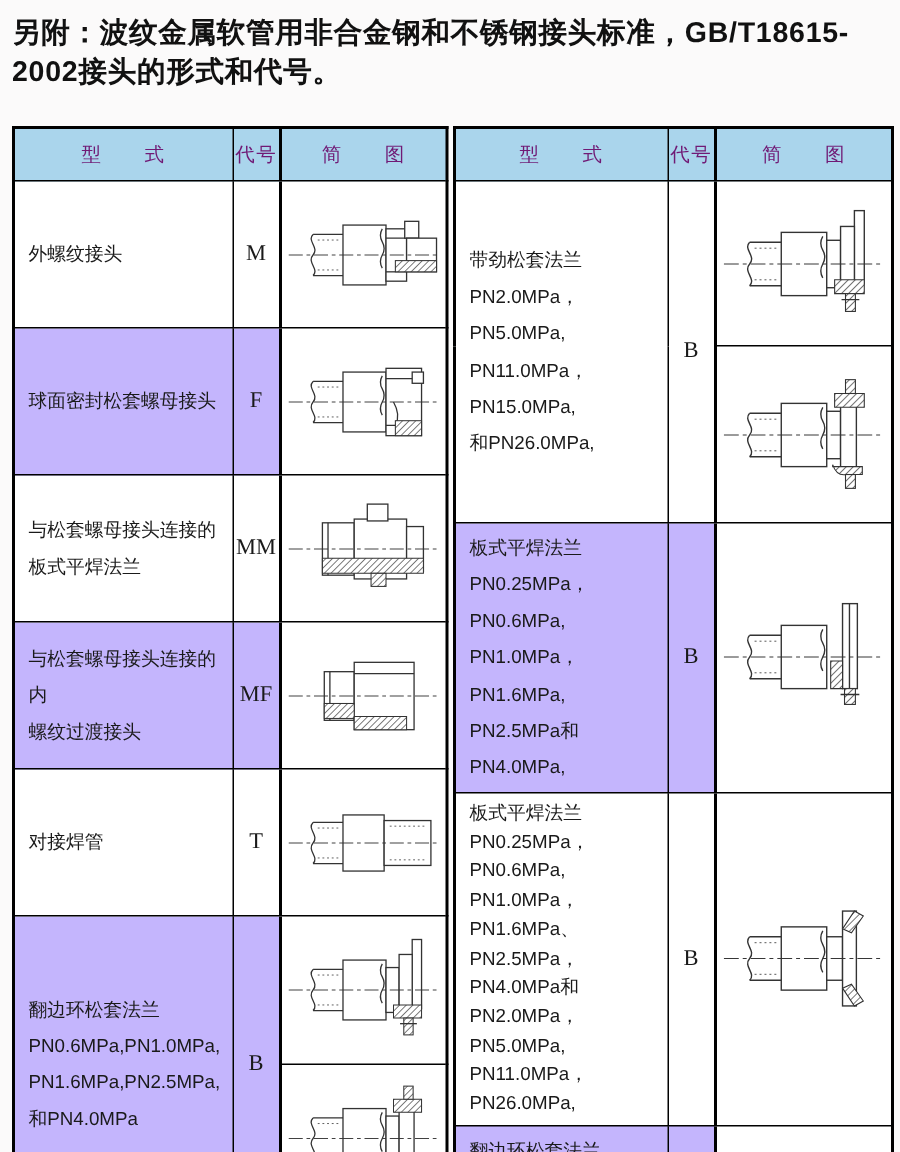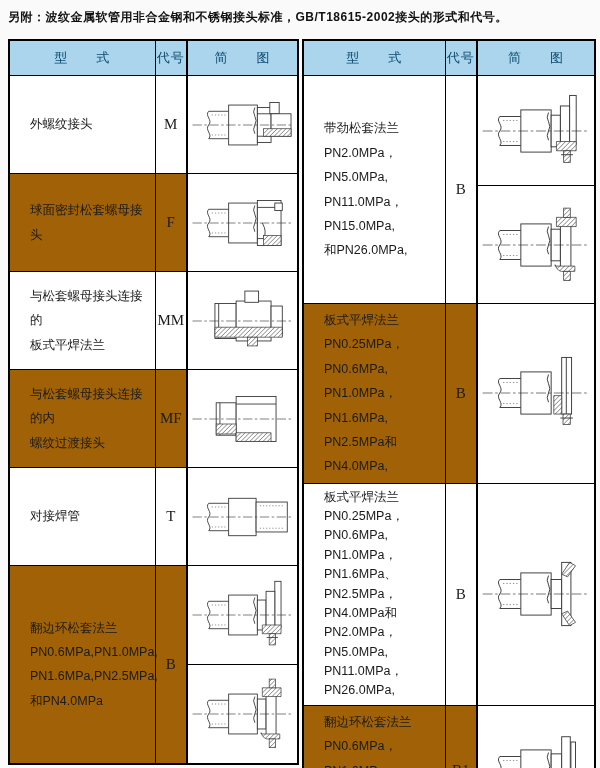--- a/index.html
+++ b/index.html
@@ -1,30 +1,30 @@
 <!DOCTYPE html>
 <html><head>
 <meta charset="utf-8">
 <style>
   html,body{margin:0;padding:0;background:#fbfafa;width:600px;}
   body{font-family:"Liberation Sans","DejaVu Sans",sans-serif;color:#1a1a1a;}
   .page{width:600px;height:768px;box-sizing:border-box;padding:7px 8px 6px 8px;background:#fbfafa;}
-  .intro{font-size:12px;font-weight:bold;letter-spacing:.5px;margin:2px 0 13px 0;color:#111;}
+  .intro{font-size:19px;font-weight:bold;letter-spacing:.5px;margin:2px 0 23px 0;color:#111;}
   .tables{display:flex;gap:3px;align-items:flex-start;}
   table{border-collapse:collapse;table-layout:fixed;background:#fff;}
   table.lt{width:289px;}
   table.rt{width:292px;}
   table{border:2px solid #000;}
   th,td{border:1px solid #000;padding:0;vertical-align:middle;}
-  th{background:#aad5ec;font-size:13px;font-weight:normal;height:34px;letter-spacing:1px;color:#0c4a6e;}
+  th{background:#aad5ec;font-size:13px;font-weight:normal;height:34px;letter-spacing:1px;color:#701a75;}
   td.code{text-align:center;font-family:"Liberation Serif","DejaVu Serif",serif;font-size:15px;border-left:1px solid #000;border-right:2px solid #000;}
-  td.type{font-size:12.5px;padding:4px 4px 4px 20px;line-height:1.95;}
+  td.type{font-size:12.5px;padding:4px 4px 4px 9px;line-height:1.95;}
   td.type .tx{white-space:pre-line;}
   td.type.tight{line-height:1.55;}
-  td.shaded{background:#a16207;}
+  td.shaded{background:#c4b5fd;}
   td.diag{text-align:center;background:#fff;}
   td.diag svg{display:block;margin:0 auto;}
   .lt td.diag svg{width:106px;height:86px;}
   .rt td.diag svg{width:112px;height:92px;}
   .fit{stroke:#333;stroke-width:1.4;fill:none;}
   .fitw{stroke:#333;stroke-width:1.4;fill:#fff;}
   .fith{stroke:#333;stroke-width:1.1;fill:url(#hatch);}
   .dots{stroke:#555;stroke-width:1;stroke-dasharray:2 3;fill:none;}
   .cl{stroke:#333;stroke-width:1;stroke-dasharray:15 4 4 4;fill:none;}
 </style>

